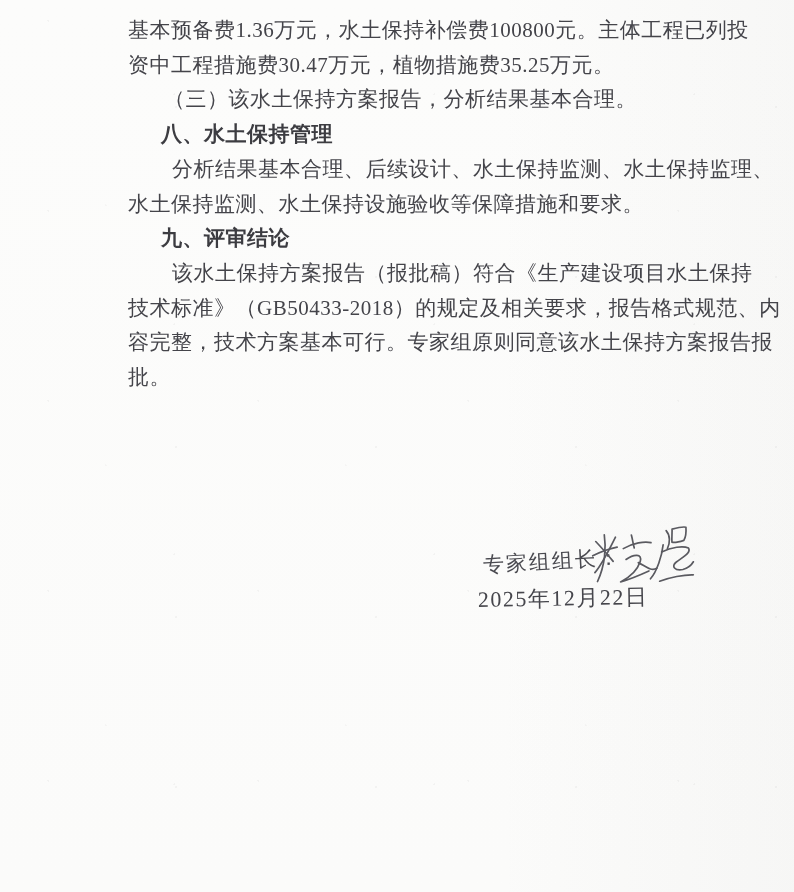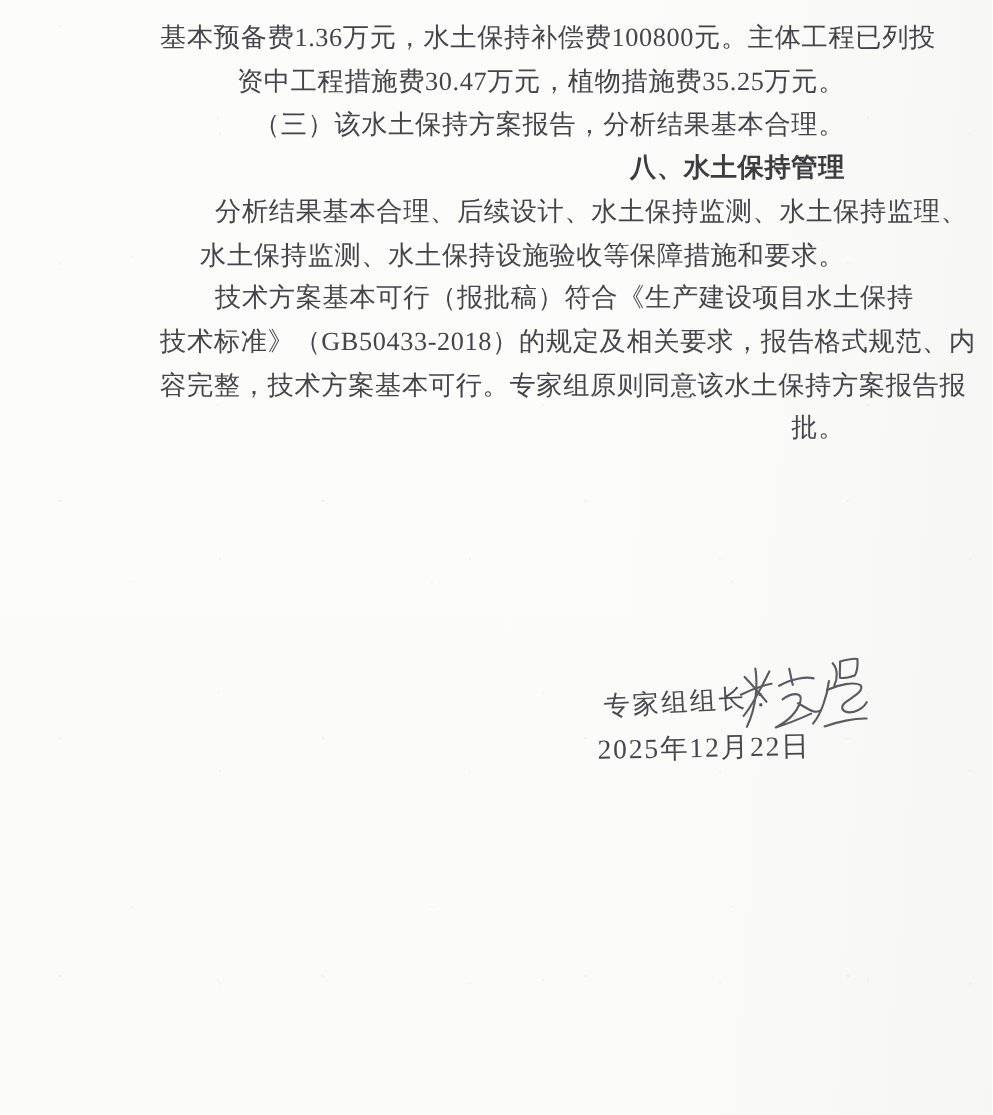--- a/index.html
+++ b/index.html
@@ -34,21 +34,21 @@
   .text-block {
     position: absolute;
     left: 128px;
     top: 13px;
     width: 548px;
     color: #44444a;
     font-size: 21px;
     line-height: 34.7px;
     letter-spacing: 0.5px;
   }
-  .line { white-space: nowrap; text-align: right; }
+  .line { white-space: nowrap; }
   .line.indent { padding-left: 44px; }
   .line.indent-paren { padding-left: 36px; }
   .line.heading {
     padding-left: 33px;
     font-weight: bold;
     color: #3c3c41;
   }
   .sig-label {
     position: absolute;
     left: 483px;
@@ -84,21 +84,22 @@
 <div class="page">
   <div class="noise"></div>
 
   <div class="text-block">
     <div class="line">基本预备费1.36万元，水土保持补偿费100800元。主体工程已列投</div>
     <div class="line">资中工程措施费30.47万元，植物措施费35.25万元。</div>
     <div class="line indent-paren">（三）该水土保持方案报告，分析结果基本合理。</div>
     <div class="line heading">八、水土保持管理</div>
     <div class="line indent">分析结果基本合理、后续设计、水土保持监测、水土保持监理、</div>
     <div class="line">水土保持监测、水土保持设施验收等保障措施和要求。</div>
-    <div class="line indent">技术方案基本可行（报批稿）符合《生产建设项目水土保持</div>
+    <div class="line heading">九、评审结论</div>
+    <div class="line indent">该水土保持方案报告（报批稿）符合《生产建设项目水土保持</div>
     <div class="line">技术标准》（GB50433-2018）的规定及相关要求，报告格式规范、内</div>
     <div class="line">容完整，技术方案基本可行。专家组原则同意该水土保持方案报告报</div>
     <div class="line">批。</div>
   </div>
 
   <div class="sig-label">专家组组长：</div>
 
   <svg class="sig-svg" width="118" height="72" viewBox="0 0 118 72" aria-hidden="true">
     <g fill="none" stroke="#5a5a60" stroke-width="1.7" stroke-linecap="round" stroke-linejoin="round">
 

